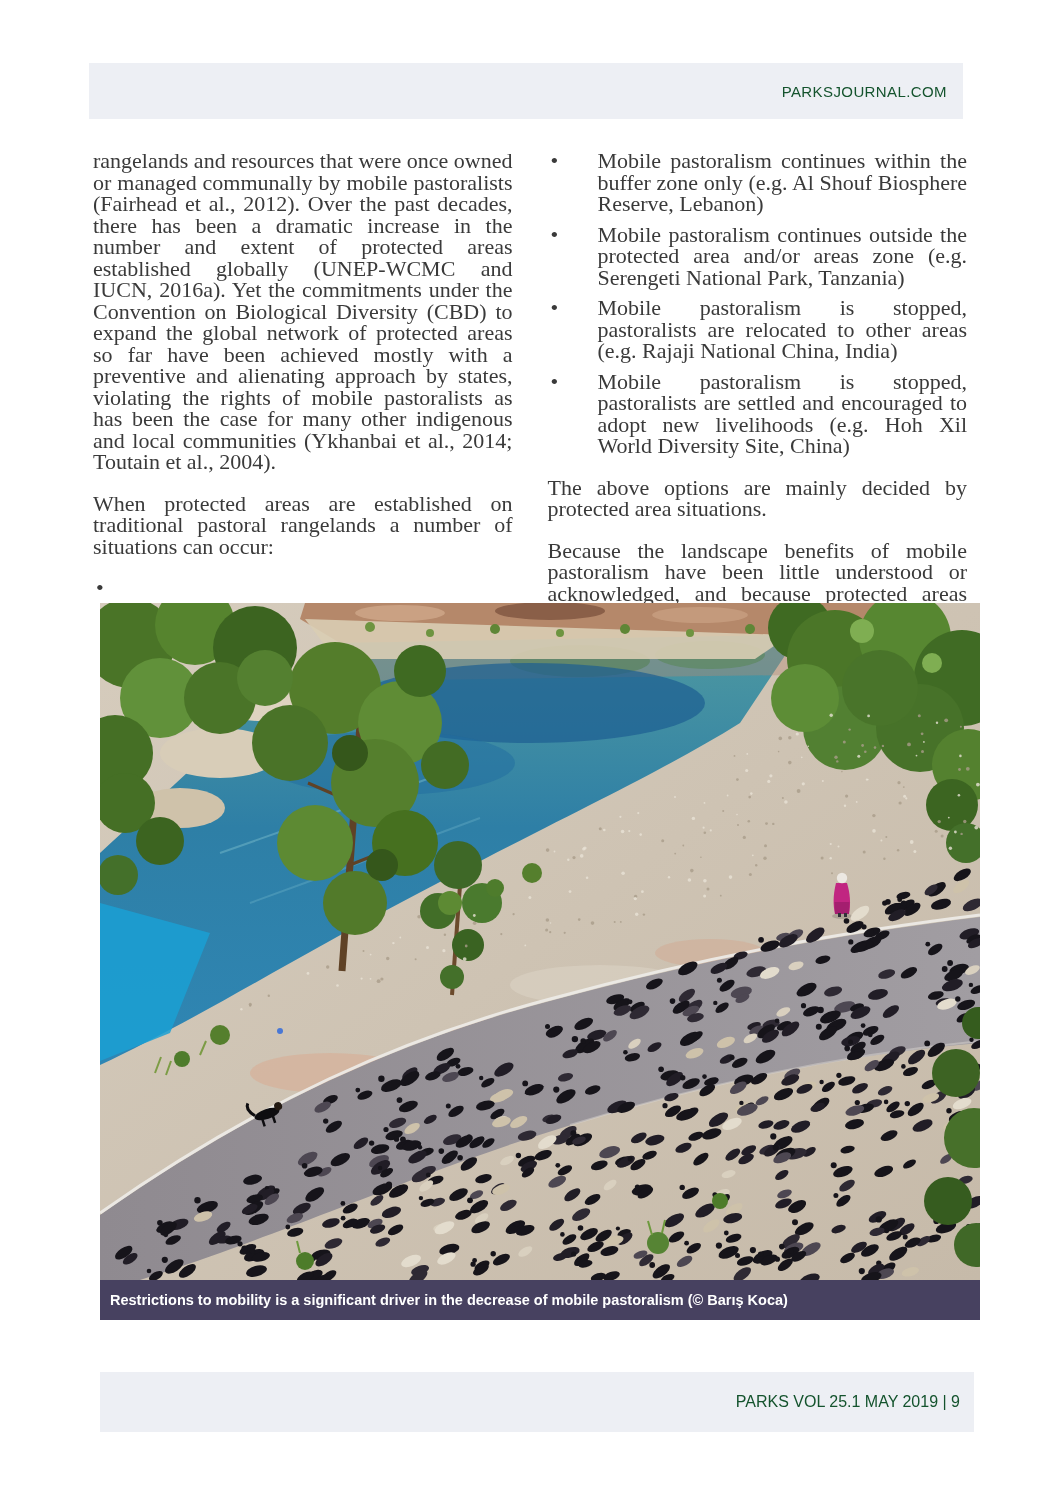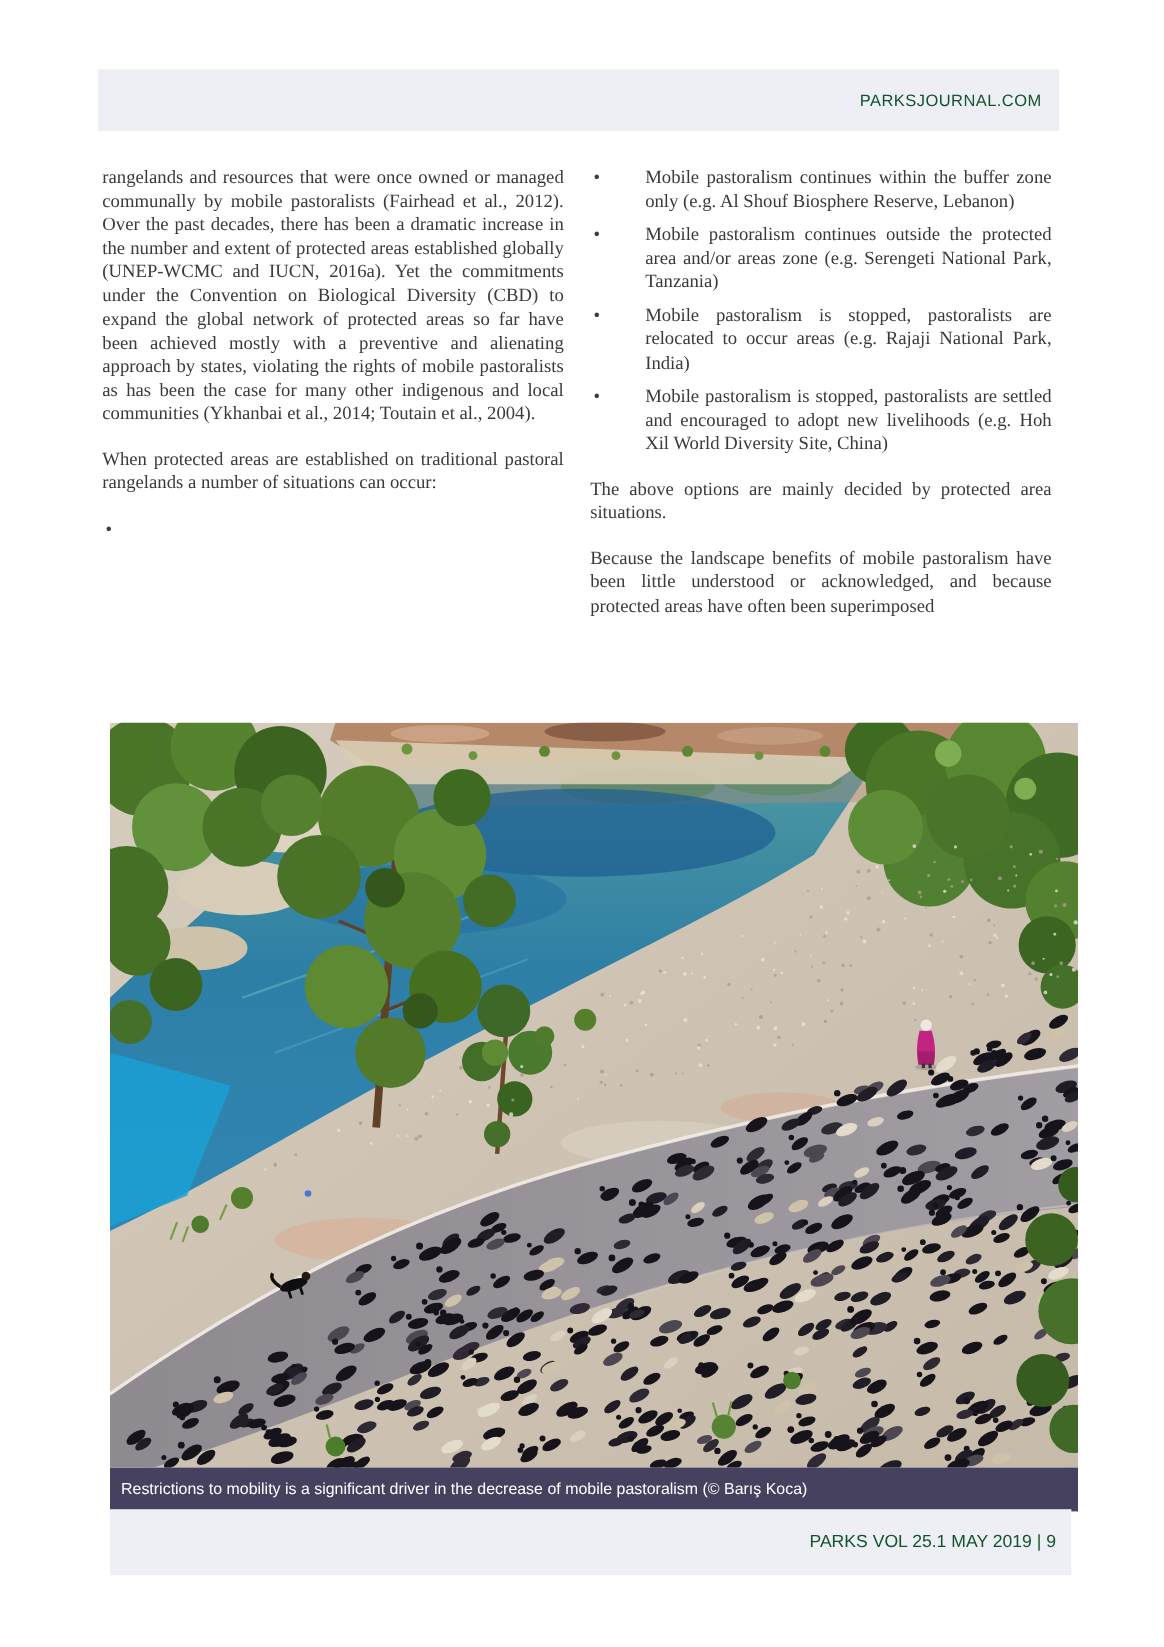--- a/index.html
+++ b/index.html
@@ -5,32 +5,32 @@
   html,body{margin:0;padding:0;background:#ffffff;}
   .page{position:relative;width:1058px;height:1497px;background:#ffffff;overflow:hidden;}
 
   .bar{position:absolute;background:#edeff4;color:#14532d;
        font-family:"Liberation Sans",sans-serif;display:flex;align-items:center;}
   .header-bar{left:89px;top:63px;width:874px;height:56px;justify-content:flex-end;
        padding-right:16px;box-sizing:border-box;font-size:15px;letter-spacing:.4px;}
   .footer-bar{left:100px;top:1372px;width:874px;height:60px;justify-content:flex-end;
        padding-right:14px;box-sizing:border-box;font-size:16px;}
 
-  .content{position:absolute;left:93px;top:150px;width:874px;display:flex;gap:24px;
-       font-family:"Liberation Serif","DejaVu Serif",serif;font-size:17px;
+  .content{position:absolute;left:93px;top:150px;width:874px;display:flex;gap:35px;
+       font-family:"Liberation Serif","DejaVu Serif",serif;font-size:22px;
        line-height:21.5px;color:#3a3a3a;}
   .col{width:419.5px;text-align:justify;}
   .col p{margin:0 0 20px 0;}
   .col p.last{margin-bottom:0;margin-top:10px;}
   .bullet-item{display:flex;margin:0 0 9px 0;}
   .bullet-item.endgap{margin-bottom:20px;}
   .bullet{flex:0 0 50px;width:50px;padding-left:3px;box-sizing:border-box;}
   .btext{flex:1;text-align:justify;}
 
-  figure.photo{position:absolute;left:88px;top:645px;width:880px;margin:0;padding:12px;}
+  figure.photo{position:absolute;left:88px;top:591px;width:880px;margin:0;padding:12px;font-weight:bold;}
   figure.photo svg{display:block;}
   .caption{height:40px;background:#474160;color:#ffffff;
        font-family:"Liberation Sans",sans-serif;font-size:14.5px;
        display:flex;align-items:center;padding:0 10px;box-sizing:border-box;}
 </style>
 </head>
 <body>
 
 <div class="page">
 
@@ -51,21 +51,21 @@
       <div class="bullet-item">
         <span class="bullet">•</span>
         <span class="btext">Mobile pastoralism continues within the buffer zone only (e.g. Al Shouf Biosphere Reserve, Lebanon)</span>
       </div>
       <div class="bullet-item">
         <span class="bullet">•</span>
         <span class="btext">Mobile pastoralism continues outside the protected area and/or areas zone (e.g. Serengeti National Park, Tanzania)</span>
       </div>
       <div class="bullet-item">
         <span class="bullet">•</span>
-        <span class="btext">Mobile pastoralism is stopped, pastoralists are relocated to occur areas (e.g. Rajaji National Park, India)</span>
+        <span class="btext">Mobile pastoralism is stopped, pastoralists are relocated to other areas (e.g. Rajaji National China, India)</span>
       </div>
       <div class="bullet-item endgap">
         <span class="bullet">•</span>
         <span class="btext">Mobile pastoralism is stopped, pastoralists are settled and encouraged to adopt new livelihoods (e.g. Hoh Xil World Diversity Site, China)</span>
       </div>
       <p>The above options are mainly decided by protected area situations.</p>
       <p class="last">Because the landscape benefits of mobile pastoralism have been little understood or acknowledged, and because protected areas have often been superimposed</p>
     </div>
   </main>
 

